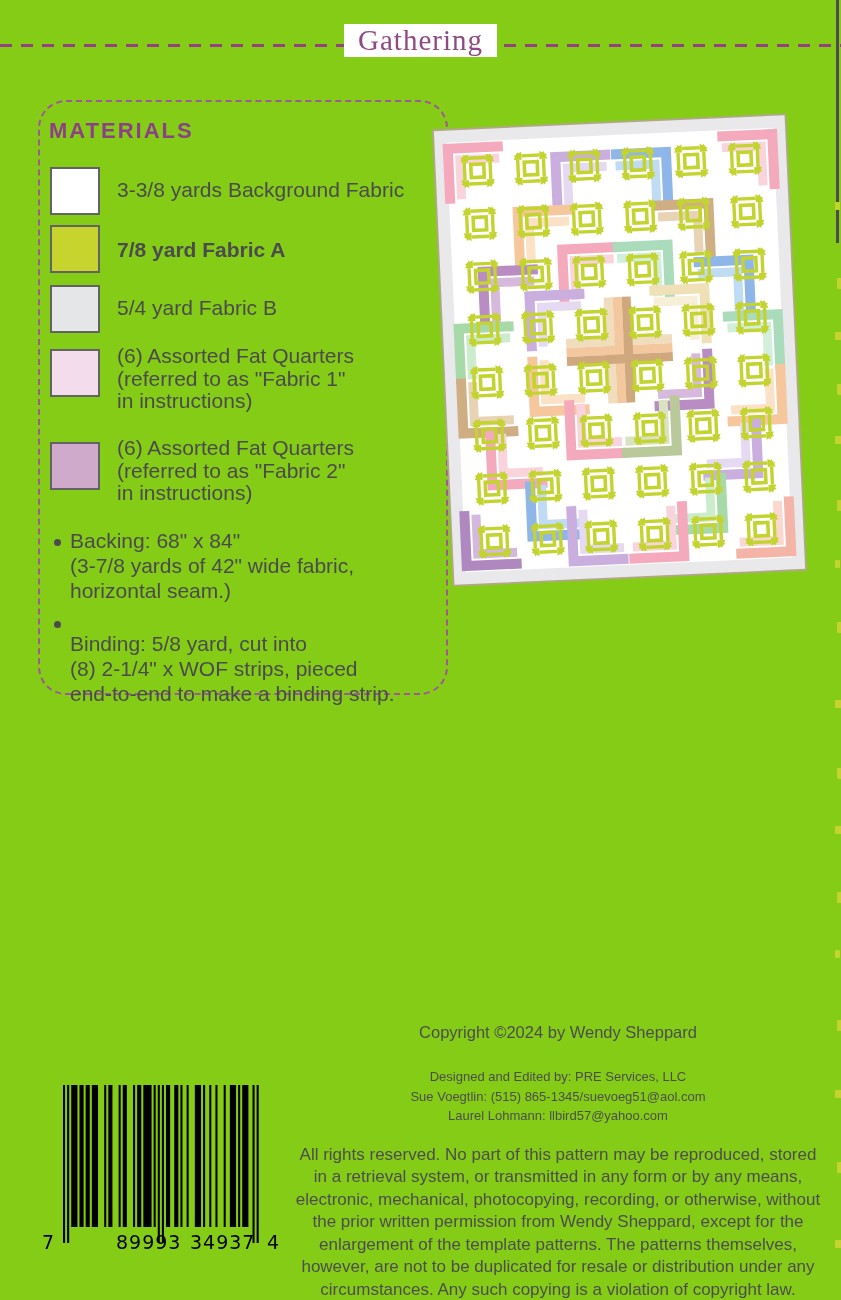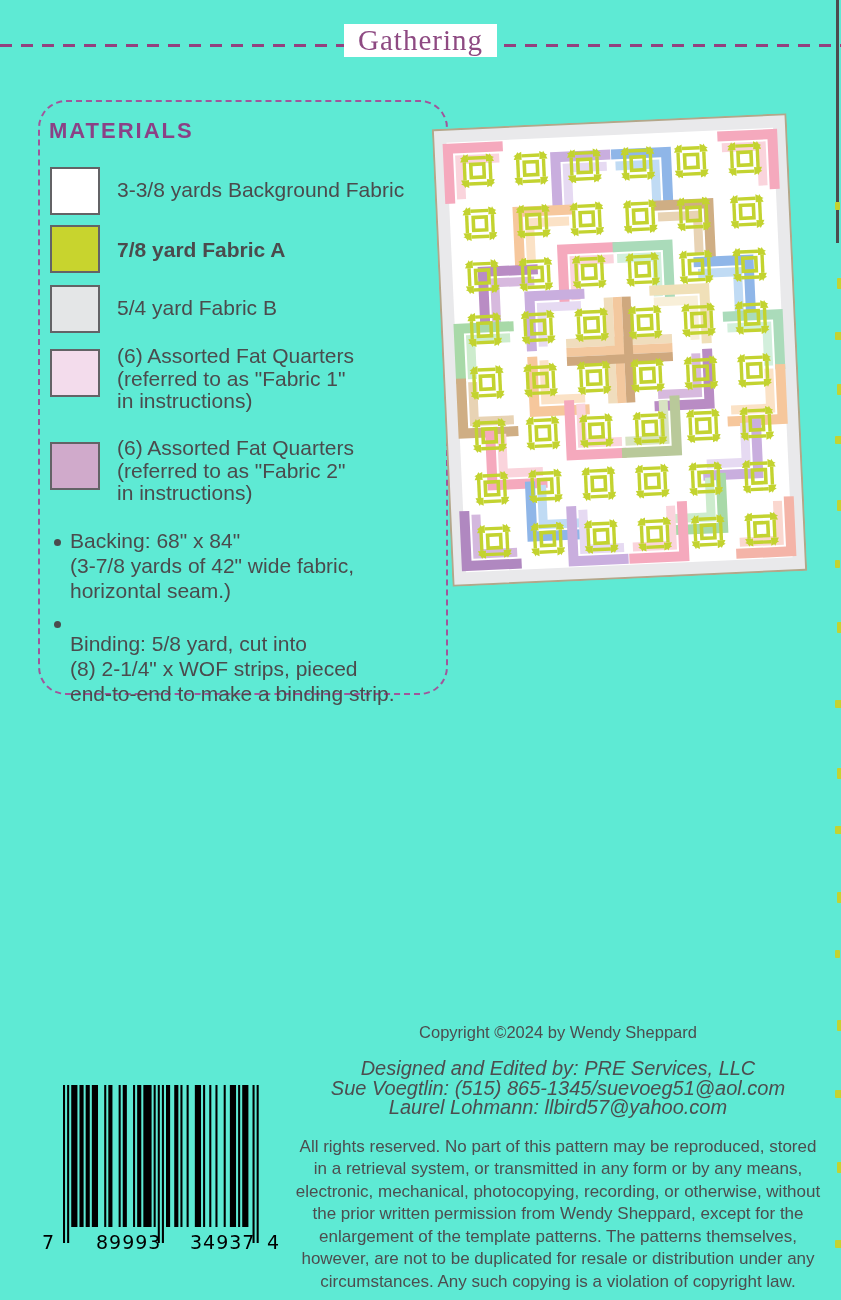--- a/index.html
+++ b/index.html
@@ -1,18 +1,18 @@
 <!DOCTYPE html>
 <html><head>
 <meta charset="utf-8">
 <style>
   * { margin:0; padding:0; box-sizing:border-box; }
   html,body { background:#fff; }
   .page {
-    position:relative; width:841px; height:1300px; background:#5eead4;
+    position:relative; width:841px; height:1300px; background:#84cc16;
     overflow:hidden; font-family:"Liberation Sans", sans-serif; color:#4b4b4d;
   }
   
   .top-rule {
     position:absolute; left:0; top:44px; width:841px; height:3px;
     background:repeating-linear-gradient(90deg,#93417f 0 12px, transparent 12px 21px);
   }
   .top-title {
     position:absolute; left:0; right:0; top:24px; text-align:center; pointer-events:none;
   }
@@ -57,21 +57,21 @@
   }
   .quilt svg { display:block; }
   
   .speck { position:absolute; background:#c3d330; border-radius:1px; }
   
   .footer {
     position:absolute; left:278px; top:1022px; width:560px; text-align:center;
     color:#4d4d4f;
   }
   .copyright-line { font-size:16.5px; line-height:20px; }
-  .credits-block { margin-top:17px; font-size:20px; line-height:19.5px; white-space:pre-line;font-style:italic; }
+  .credits-block { margin-top:25px; font-size:13px; line-height:19.5px; white-space:pre-line; }
   .legal-block { margin-top:18px; font-size:17px; line-height:22.5px; white-space:pre-line; }
   
   .barcode { position:absolute; left:40px; top:1085px; width:240px; height:170px; }
   .barcode svg { position:absolute; left:23px; top:0; }
   .bc-digit {
     position:absolute; font-size:19px; color:#000; letter-spacing:1px;
     font-family:"DejaVu Sans", sans-serif;
   }
 </style>
 </head>
@@ -1393,21 +1393,21 @@
         <rect x="146.26" y="0" width="2.06" height="142" fill="#000"></rect>
         <rect x="152.44" y="0" width="2.06" height="142" fill="#000"></rect>
         <rect x="160.68" y="0" width="2.06" height="142" fill="#000"></rect>
         <rect x="166.86" y="0" width="6.18" height="142" fill="#000"></rect>
         <rect x="175.10" y="0" width="2.06" height="142" fill="#000"></rect>
         <rect x="179.22" y="0" width="6.18" height="142" fill="#000"></rect>
         <rect x="189.52" y="0" width="2.06" height="158" fill="#000"></rect>
         <rect x="193.64" y="0" width="2.06" height="158" fill="#000"></rect>
       </svg>
     <span class="bc-digit" style="left:2px; top:146px;">7</span>
-    <span class="bc-digit" style="left:56px; top:146px;">89993</span>
+    <span class="bc-digit" style="left:76px; top:146px;">89993</span>
     <span class="bc-digit" style="left:150px; top:146px;">34937</span>
     <span class="bc-digit" style="left:227px; top:146px;">4</span>
   </div>
 
 <div class="speck" style="left: 835px; top: 202px; width: 5px; height: 8px; background: rgb(195, 211, 48);"></div>
     <div class="speck" style="left: 837px; top: 278px; width: 7px; height: 11px; background: rgb(195, 211, 48);"></div>
     <div class="speck" style="left: 835px; top: 332px; width: 9px; height: 8px; background: rgb(195, 211, 48);"></div>
     <div class="speck" style="left: 837px; top: 384px; width: 5px; height: 11px; background: rgb(195, 211, 48);"></div>
     <div class="speck" style="left: 835px; top: 436px; width: 7px; height: 8px; background: rgb(195, 211, 48);"></div>
     <div class="speck" style="left: 837px; top: 500px; width: 9px; height: 11px; background: rgb(195, 211, 48);"></div>

